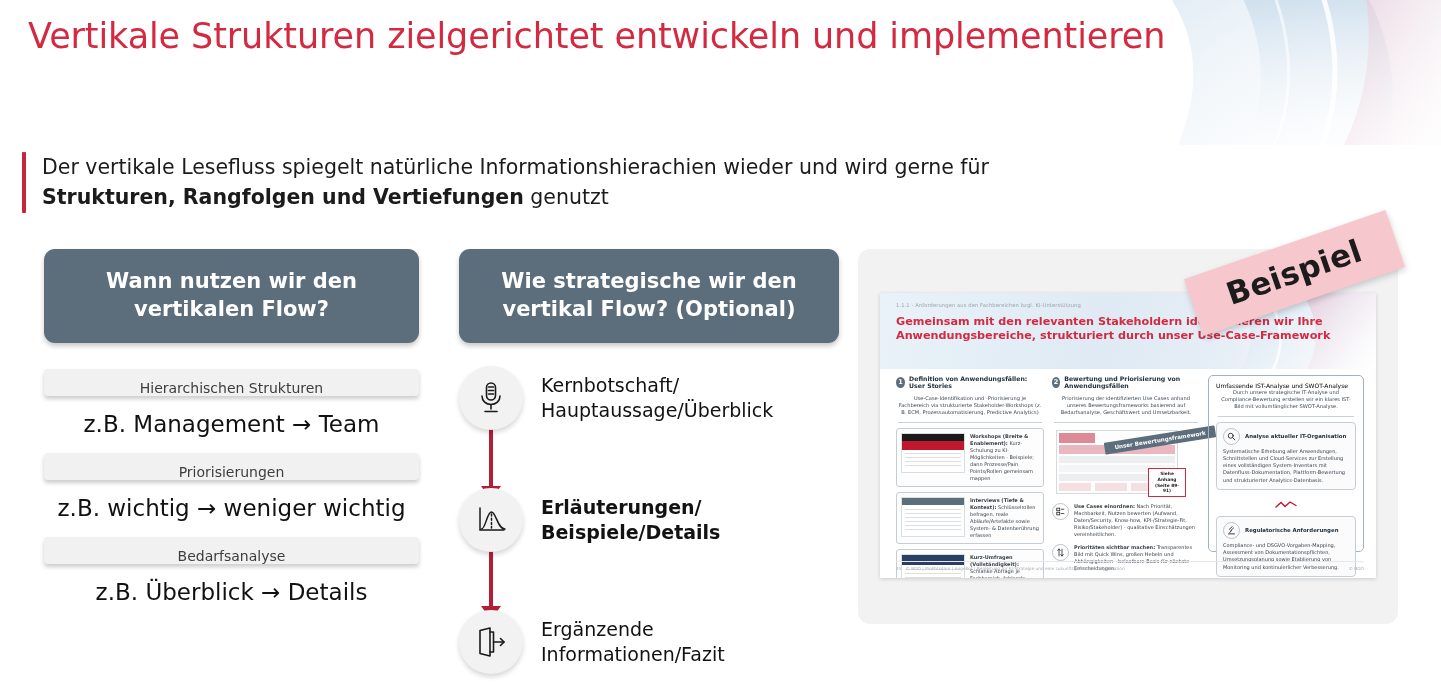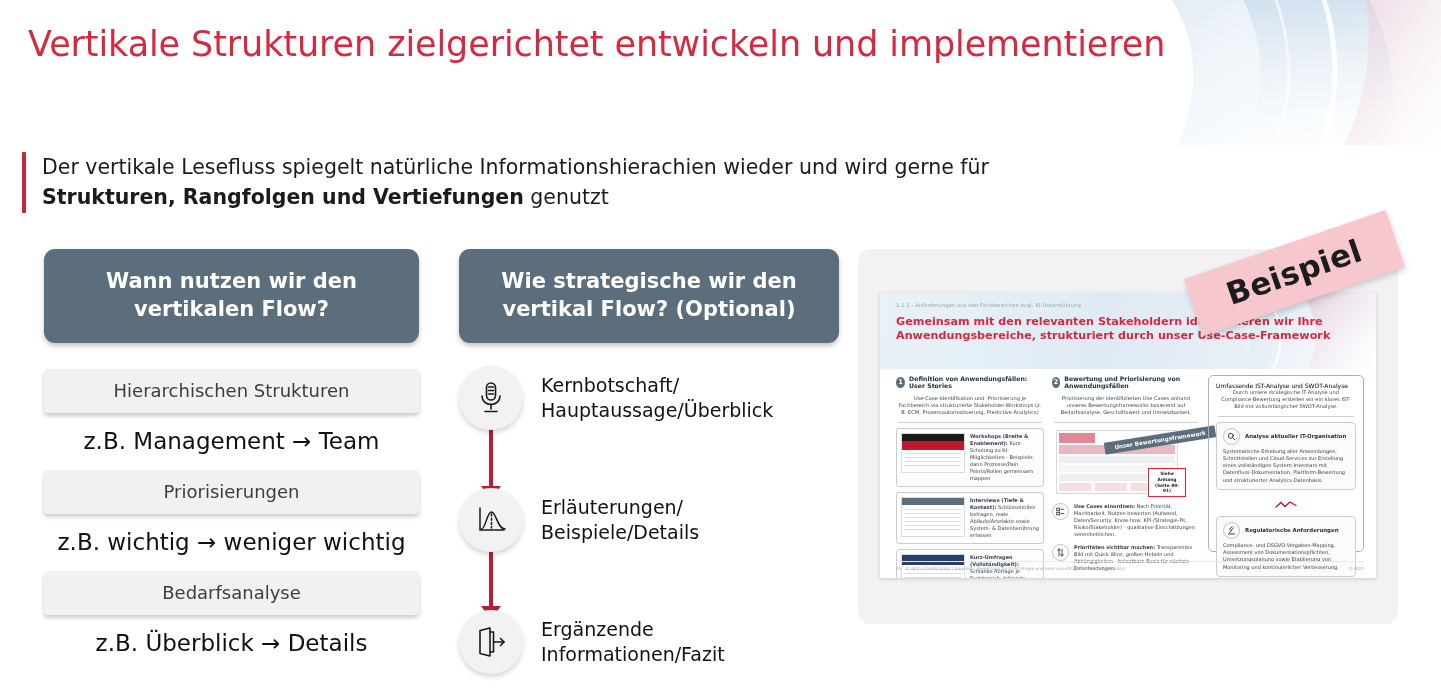--- a/index.html
+++ b/index.html
@@ -10,41 +10,41 @@
     overflow:hidden;position:relative;
   }
   .slide{position:absolute;inset:0;background:#fff;overflow:hidden;}
 
   
   .swoosh{position:absolute;top:-40px;right:-30px;width:420px;height:185px;overflow:hidden;pointer-events:none;}
   .swoosh svg{display:block;}
 
   
   .title{
-    position:absolute;left:28px;top:24px;
+    position:absolute;left:28px;top:16px;
     font-size:35px;line-height:1.15;font-weight:400;
     color:#D42A41;letter-spacing:-0.1px;white-space:nowrap;
   }
 
   
   .subtitle-wrap{position:absolute;left:22px;top:152px;display:flex;align-items:stretch;}
   .accent-bar{width:4px;background:#C8253C;margin-right:16px;border-radius:1px;}
   .subtitle{font-size:20.5px;line-height:1.48;color:#1b1b1b;font-weight:400;}
   .subtitle b{font-weight:700;}
 
   
   .col1{position:absolute;left:44px;top:249px;width:375px;}
   .hdr-box{
     background:#5C6E7C;color:#fff;border-radius:11px;
     text-align:center;font-weight:700;font-size:21px;line-height:1.32;
     padding:19px 12px 20px;box-shadow:0 3px 5px rgba(0,0,0,.22);
   }
   .gray-box{
     background:#F1F1F1;border-radius:4px;text-align:center;
-    font-size:18px;color:#3d3d3d;padding:11px 8px 12px;
+    font-size:14px;color:#3d3d3d;padding:11px 8px 0;
     box-shadow:0 3px 4px rgba(0,0,0,.20);
   }
   .zb{text-align:center;font-size:23px;color:#111;margin:15px 0 0;}
   .grp{margin-top:16px;}
   .grp.first{margin-top:26px;}
 
   
   .col2{position:absolute;left:459px;top:249px;width:380px;}
   .flowlist{position:relative;margin-top:22px;}
   .flowrow{position:relative;display:flex;align-items:center;min-height:66px;}
@@ -195,21 +195,21 @@
             <path d="M15 23.5V28"></path>
             <path d="M9 30.5h12"></path>
           </svg>
         </div>
         <div class="flowtext">
           <span>Kernbotschaft/</span><br>
           <span>Hauptaussage/Überblick</span>
         </div>
       </div>
 
-      <div class="flowrow" style="margin-bottom:56px;">
+      <div class="flowrow" style="margin-bottom:56px;font-weight:bold;">
         <div class="circ">
           <svg width="32" height="30" viewBox="0 0 32 30" fill="none" stroke="#1a1a1a" stroke-width="1.5" stroke-linecap="round">
             <path d="M5 3v22h24"></path>
             <path d="M6.5 24c4 0 5.5-17 10-17s6 17 13.5 17" stroke-width="1.5"></path>
             <path d="M16.5 9v14" stroke-dasharray="2 2.2"></path>
           </svg>
         </div>
         <div class="flowtext">
           <span>Erläuterungen/</span><br>
           <span>Beispiele/Details</span>

